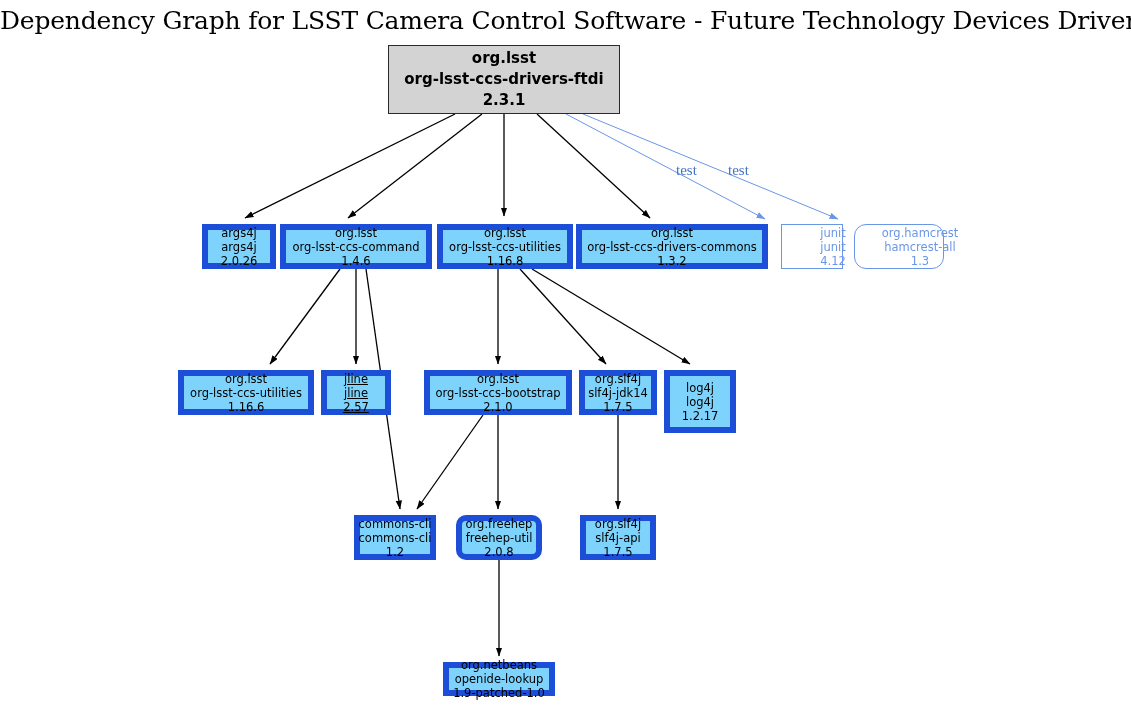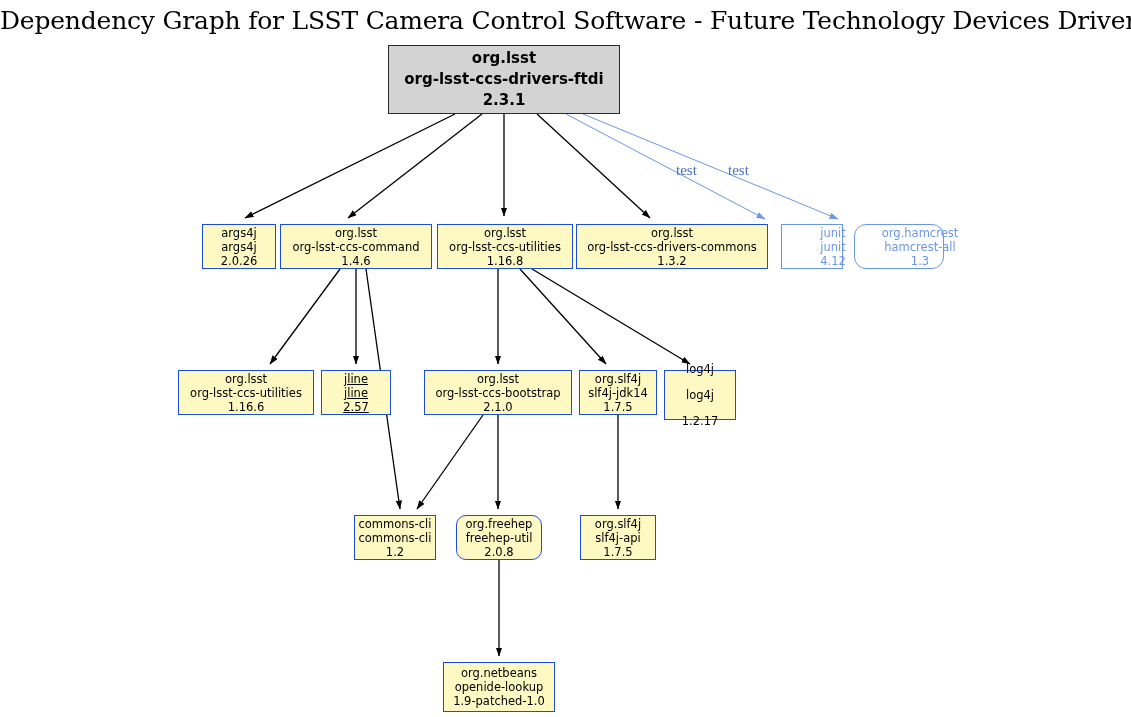--- a/index.html
+++ b/index.html
@@ -30,22 +30,22 @@
   #edge-layer {
     position: absolute;
     left: 0;
     top: 0;
     width: 1131px;
     height: 717px;
   }
   .node {
     position: absolute;
     box-sizing: border-box;
-    border: 1px solid #1d4ed8;
-    background: #fef9c3;
+    border: 6px solid #1d4ed8;
+    background: #7dd3fc;
     color: #000000;
     display: flex;
     flex-direction: column;
     align-items: center;
     justify-content: center;
     font-family: "DejaVu Sans", sans-serif;
     font-size: 11.5px;
     line-height: 14px;
     text-align: center;
     white-space: nowrap;
@@ -159,41 +159,41 @@
       <div class="node" style="left: 424px; top: 370px; width: 148px; height: 45px;">
         <span class="line">org.lsst</span>
         <span class="line">org-lsst-ccs-bootstrap</span>
         <span class="line">2.1.0</span>
       </div>
       <div class="node" style="left: 579px; top: 370px; width: 78px; height: 45px;">
         <span class="line">org.slf4j</span>
         <span class="line">slf4j-jdk14</span>
         <span class="line">1.7.5</span>
       </div>
-      <div class="node" style="left: 664px; top: 370px; width: 72px; height: 50px; gap: 12px;">
+      <div class="node" style="left: 664px; top: 370px; width: 72px; height: 63px;">
         <span class="line">log4j</span>
         <span class="line">log4j</span>
         <span class="line">1.2.17</span>
       </div>
       <div class="node" style="left: 354px; top: 515px; width: 82px; height: 45px;">
         <span class="line">commons-cli</span>
         <span class="line">commons-cli</span>
         <span class="line">1.2</span>
       </div>
       <div class="node" style="left: 456px; top: 515px; width: 86px; height: 45px; border-radius: 10px;">
         <span class="line">org.freehep</span>
         <span class="line">freehep-util</span>
         <span class="line">2.0.8</span>
       </div>
       <div class="node" style="left: 580px; top: 515px; width: 76px; height: 45px;">
         <span class="line">org.slf4j</span>
         <span class="line">slf4j-api</span>
         <span class="line">1.7.5</span>
       </div>
-      <div class="node" style="left: 443px; top: 662px; width: 112px; height: 50px;">
+      <div class="node" style="left: 443px; top: 662px; width: 112px; height: 34px;">
         <span class="line">org.netbeans</span>
         <span class="line">openide-lookup</span>
         <span class="line">1.9-patched-1.0</span>
       </div>
     </div>
   <div id="labels-group">
       <div class="edge-label" style="left: 676px; top: 162px;">test</div>
       <div class="edge-label" style="left: 728px; top: 162px;">test</div>
     </div>
 

